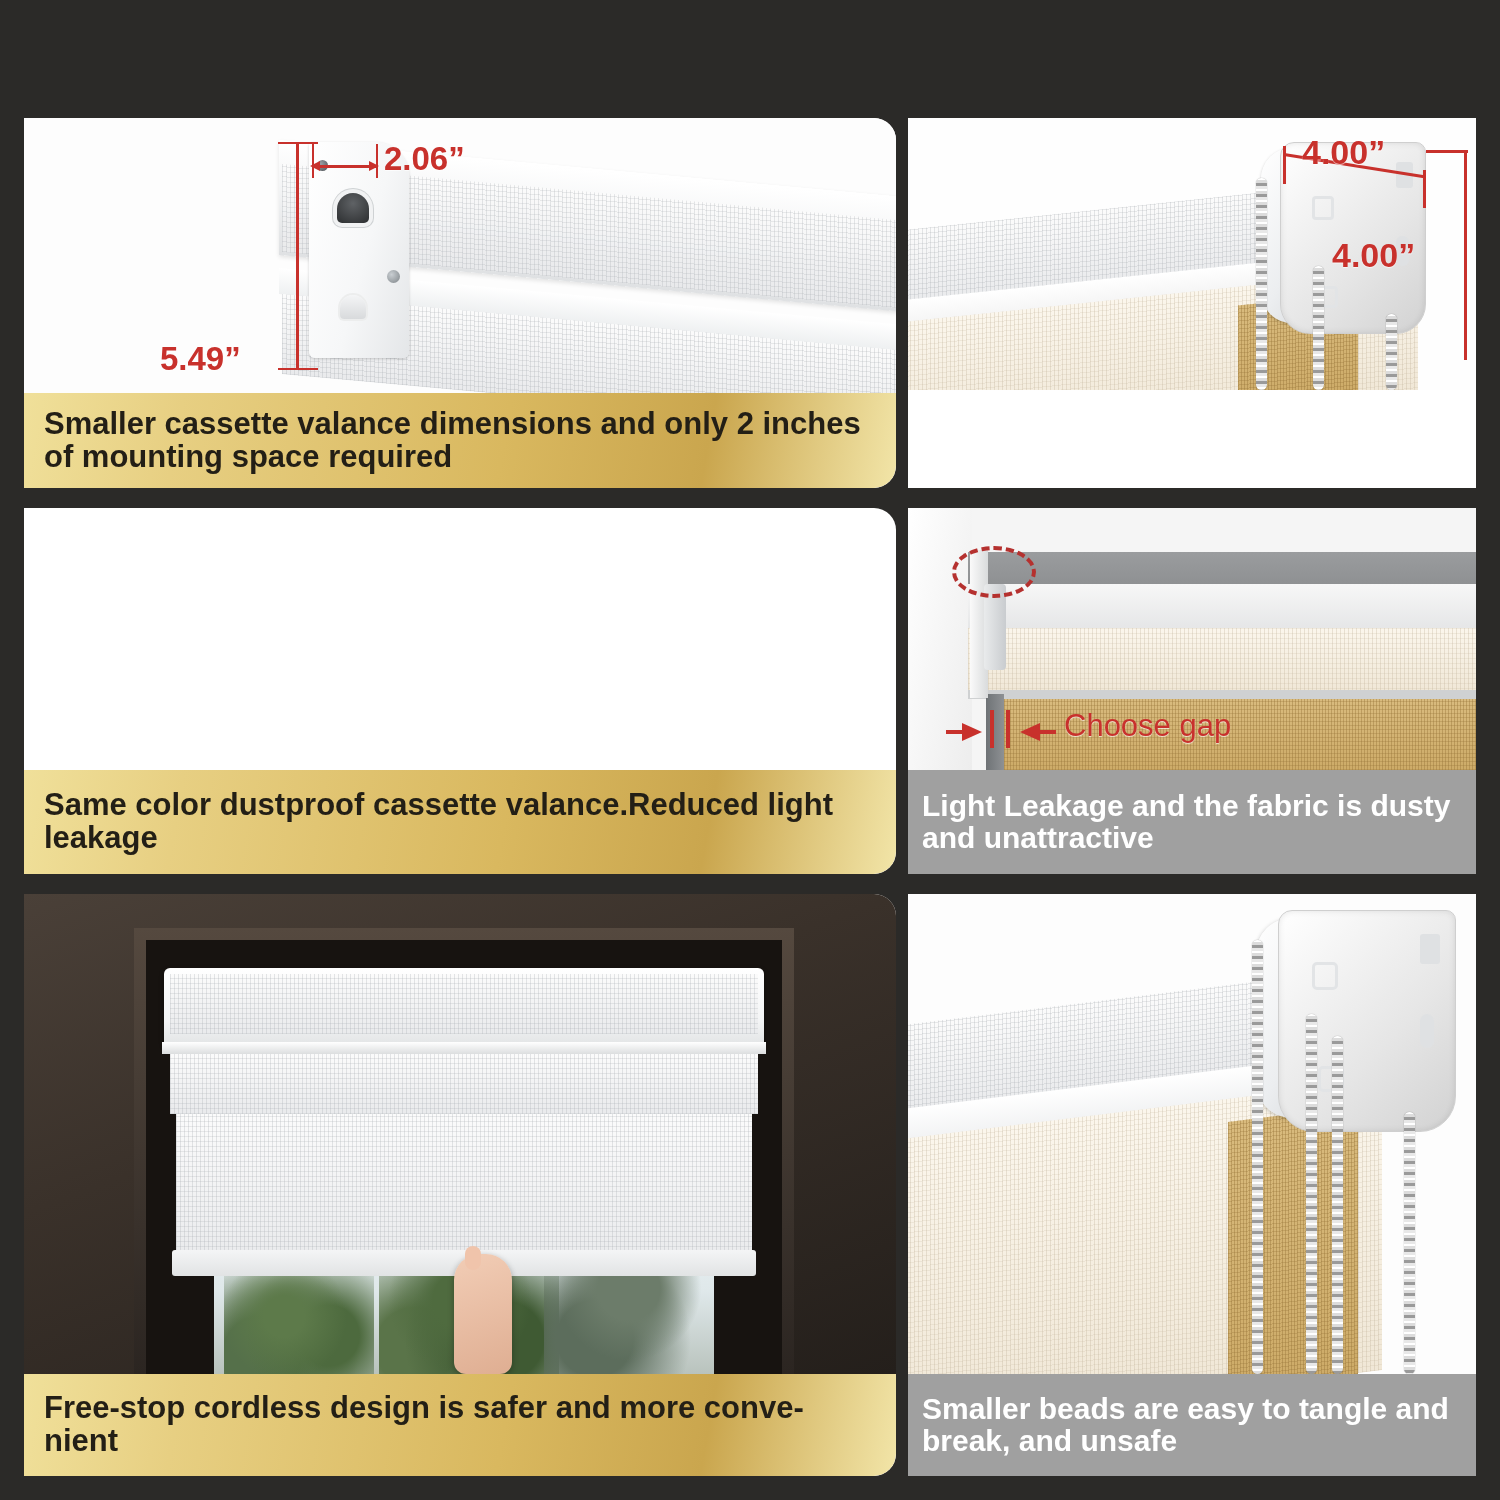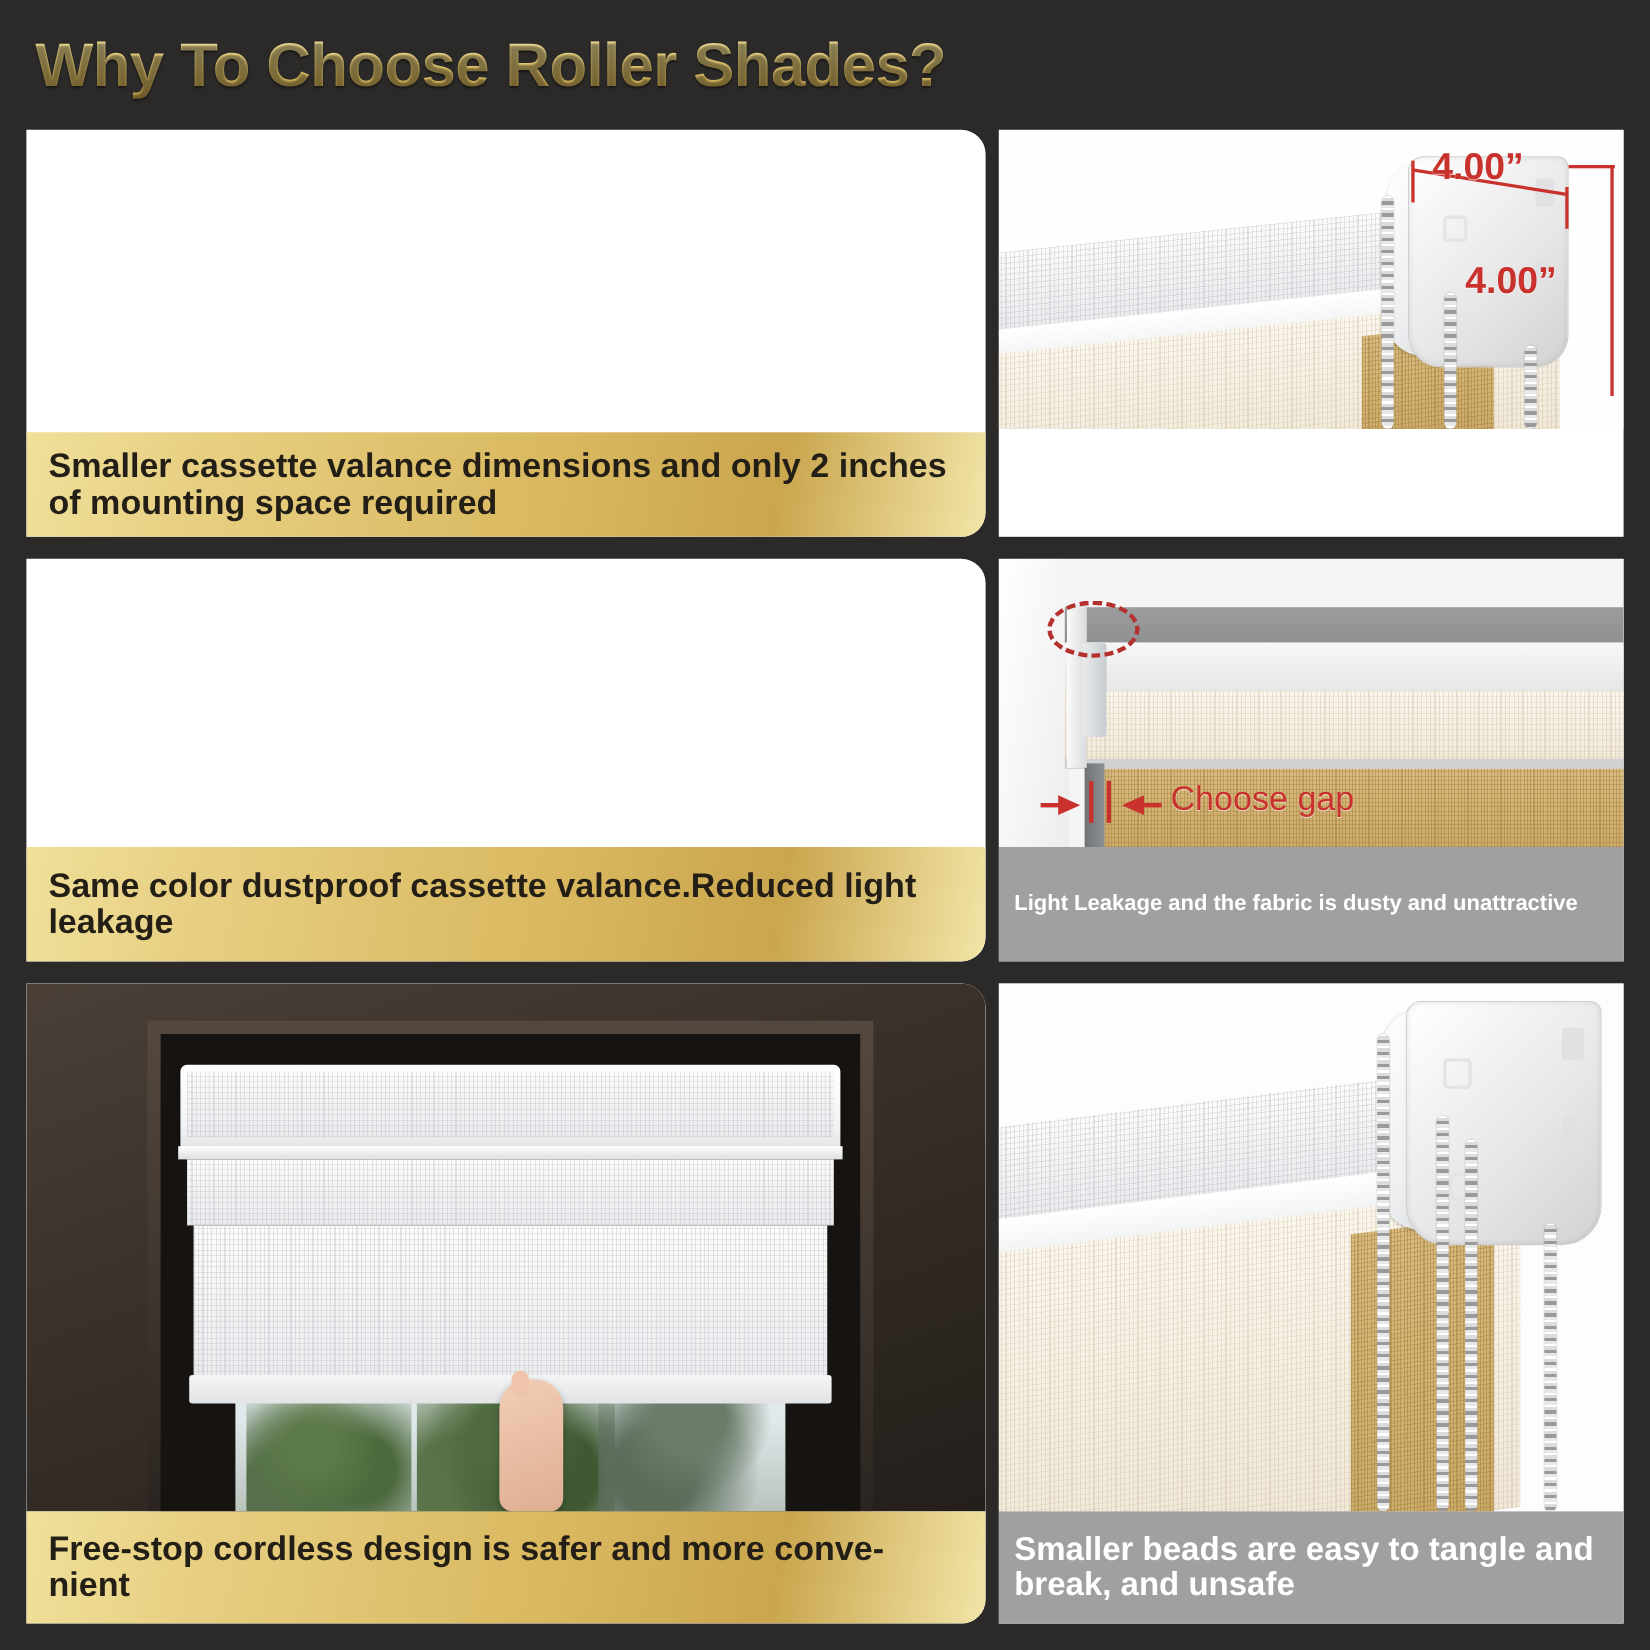--- a/index.html
+++ b/index.html
@@ -72,23 +72,67 @@
     border-radius:6px; box-shadow:0 0 1px rgba(0,0,0,.5);
   }
   .bracket { position:absolute; background:linear-gradient(135deg,#ffffff,#e6e6e6 60%,#d2d2d2);
     border:1px solid #cfcfcf; box-shadow:inset 0 0 6px rgba(0,0,0,.10); }
 </style>
 </head>
 <body>
 
 <div class="page">
 
-  <div class="title">Why To Choose Roller Shades?</div>
 
   <div class="panel left" style="left:24px; top:118px; width:872px; height:370px;">
+    <div class="photo" style="height:275px; background:#fdfdfd;">
+
+      <div style="position:absolute; left:255px; top:22px; width:700px; height:115px;
+                  transform:skewY(5.2deg); transform-origin:left top;
+                  background:linear-gradient(180deg,#ffffff 0%,#f2f3f4 45%,#dfe1e3 100%);
+                  border-top:2px solid #fff;
+                  box-shadow:0 2px 4px rgba(0,0,0,.10);"></div>
+      <div class="wfab" style="position:absolute; left:258px; top:46px; width:700px; height:88px;
+                  transform:skewY(5.2deg); transform-origin:left top; opacity:.95;"></div>
+      <div style="position:absolute; left:255px; top:150px; width:700px; height:26px;
+                  transform:skewY(5.2deg); transform-origin:left top;
+                  background:linear-gradient(180deg,#ffffff,#eef0f1);"></div>
+      <div class="wfab" style="position:absolute; left:258px; top:176px; width:700px; height:80px;
+                  transform:skewY(5.2deg); transform-origin:left top;"></div>
+
+      <div style="position:absolute; left:285px; top:24px; width:100px; height:216px;
+                  background:linear-gradient(105deg,#ffffff 0%,#f6f7f8 55%,#e4e6e8 100%);
+                  border-radius:4px 34px 6px 6px;
+                  box-shadow:0 1px 3px rgba(0,0,0,.18);"></div>
+      <div style="position:absolute; left:313px; top:75px; width:32px; height:30px;
+                  background:radial-gradient(circle at 50% 35%, #5f6265, #2c2e30);
+                  border-radius:16px 16px 5px 5px;
+                  box-shadow:0 0 0 4px #f1f2f3, 0 0 0 5px #cfd2d4;"></div>
+      <div style="position:absolute; left:316px; top:177px; width:26px; height:24px;
+                  background:linear-gradient(180deg,#f4f5f6,#d8dadc); border-radius:13px 13px 4px 4px;
+                  box-shadow:0 0 0 2px #eceded;"></div>
+      <div style="position:absolute; left:293px; top:42px; width:11px; height:11px; border-radius:50%;
+                  background:radial-gradient(circle at 35% 35%,#9aa0a5,#4c5054);"></div>
+      <div style="position:absolute; left:363px; top:152px; width:13px; height:13px; border-radius:50%;
+                  background:radial-gradient(circle at 35% 35%,#c9ced2,#7e8488);"></div>
+
+      <div class="redline" style="left:288px; top:26px; width:2px; height:34px;"></div>
+      <div class="redline" style="left:352px; top:26px; width:2px; height:34px;"></div>
+      <div class="redline" style="left:288px; top:47px; width:66px; height:3px;"></div>
+      <div style="position:absolute; left:286px; top:43px; width:0; height:0;
+                  border-top:5px solid transparent; border-bottom:5px solid transparent; border-right:10px solid #c8312c;"></div>
+      <div style="position:absolute; left:345px; top:43px; width:0; height:0;
+                  border-top:5px solid transparent; border-bottom:5px solid transparent; border-left:10px solid #c8312c;"></div>
+      <div class="redtxt" style="left:360px; top:22px; font-size:33px;">2.06”</div>
+
+      <div class="redline" style="left:272px; top:24px; width:3px; height:228px;"></div>
+      <div class="redline" style="left:254px; top:24px; width:40px; height:2px;"></div>
+      <div class="redline" style="left:254px; top:250px; width:40px; height:2px;"></div>
+      <div class="redtxt" style="left:136px; top:222px; font-size:33px;">5.49”</div>
+    </div>
 
     <div class="cap gold" style="height:95px; padding:0 20px;margin-top:32px;">
       <div class="cap-text" style="font-size:31px;">Smaller cassette valance dimensions and only 2 inches of mounting space required</div>
     </div>
   </div>
 
   <div class="panel right" style="left:908px; top:118px; width:568px; height:370px;">
     <div class="photo" style="height:272px; background:#fefefe;">
       <div class="wfab" style="position:absolute; left:-10px; top:58px; width:520px; height:76px;
                   transform:skewY(-6deg); transform-origin:right top;"></div>
@@ -160,21 +204,21 @@
       <div class="redline" style="left:38px; top:222px; width:18px; height:4px;"></div>
       <div class="redline" style="left:82px; top:202px; width:4px; height:38px;"></div>
       <div class="redline" style="left:98px; top:202px; width:4px; height:38px;"></div>
       <div style="position:absolute; left:112px; top:215px; width:0; height:0;
                   border-top:9px solid transparent; border-bottom:9px solid transparent; border-right:20px solid #c8312c;"></div>
       <div class="redline" style="left:130px; top:222px; width:18px; height:4px;"></div>
       <div class="redtxt" style="left:156px; top:200px; font-size:31px; font-weight:normal;">Choose gap</div>
     </div>
 
     <div class="cap grey" style="height:104px; padding:0 14px;">
-      <div class="cap-text" style="font-size:20px;">Light Leakage and the fabric is dusty and unattractive</div>
+      <div class="cap-text" style="font-size:30px;">Light Leakage and the fabric is dusty and unattractive</div>
     </div>
   </div>
 
   <div class="panel left" style="left:24px; top:894px; width:872px; height:582px;">
     <div class="photo" style="height:480px; background:linear-gradient(160deg,#4a4038 0%,#3a312a 40%,#241f1b 100%);">
 
       <div style="position:absolute; left:110px; top:34px; width:660px; height:446px;
                   background:linear-gradient(180deg,#55493f,#2b2521);"></div>
       <div style="position:absolute; left:122px; top:46px; width:636px; height:434px; background:#171310;"></div>
 

